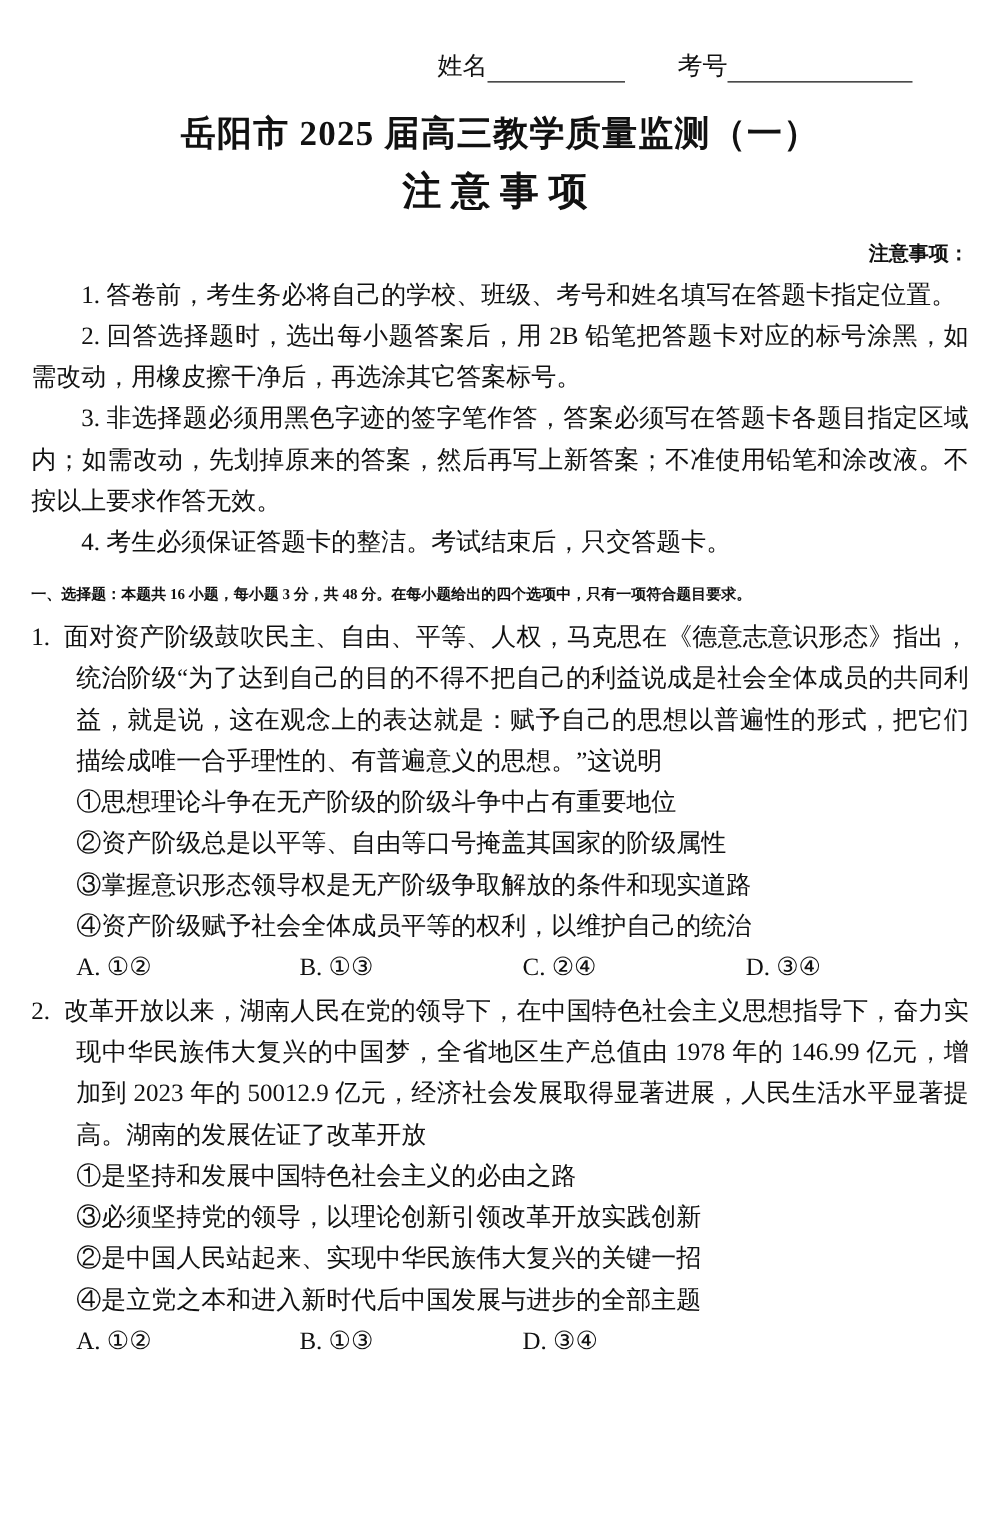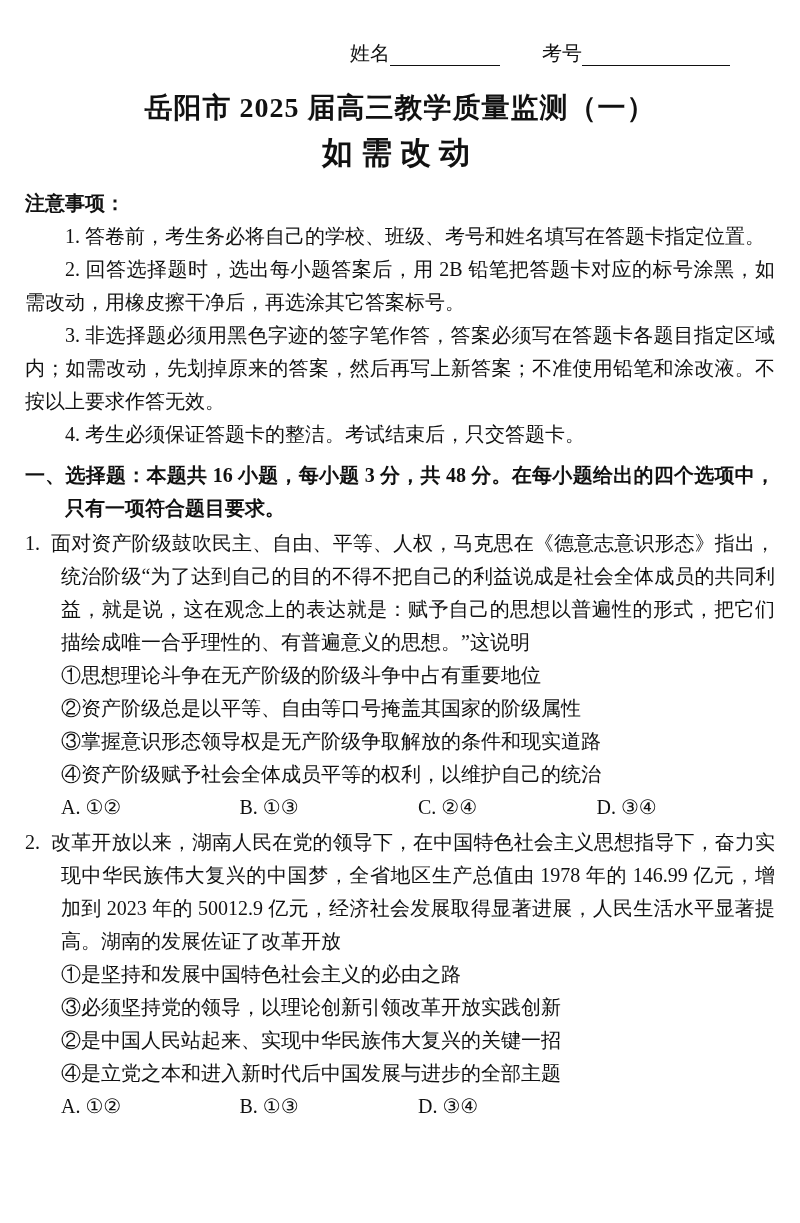--- a/index.html
+++ b/index.html
@@ -54,33 +54,34 @@
     margin-top: 7px;
     line-height: 40px;
   }
   .exam-info {
     text-align: center;
     font-size: 20px;
     margin-top: 18px;
     line-height: 30px;
   }
   .notice-heading {
-    font-size: 20px;
+    font-size: 16px;
     font-weight: bold;
     margin-top: 14px;
     line-height: 33px;
+    text-align: right;
   }
   .notice-item {
     font-size: 20px;
     line-height: 33px;
     text-indent: 2em;
     text-align: justify;
   }
   .section-heading {
-    font-size: 20px;
+    font-size: 12px;
     font-weight: bold;
     line-height: 33px;
     margin-top: 8px;
     padding-left: 2em;
     text-indent: -2em;
     text-align: justify;
   }
   .question { margin-top: 2px; }
   .stem {
     font-size: 20px;
@@ -124,21 +125,21 @@
       <span>姓名</span>
       <span class="blank-line blank-name"></span>
     </div>
     <div class="field">
       <span>考号</span>
       <span class="blank-line blank-examno"></span>
     </div>
   </div>
 
   <div class="title">岳阳市 2025 届高三教学质量监测（一）</div>
-  <div class="subject">如需改动</div>
+  <div class="subject">注意事项</div>
 
   <div>
     <div class="notice-heading">注意事项：</div>
     <p class="notice-item">1. 答卷前，考生务必将自己的学校、班级、考号和姓名填写在答题卡指定位置。</p>
     <p class="notice-item">2. 回答选择题时，选出每小题答案后，用 2B 铅笔把答题卡对应的标号涂黑，如需改动，用橡皮擦干净后，再选涂其它答案标号。</p>
     <p class="notice-item">3. 非选择题必须用黑色字迹的签字笔作答，答案必须写在答题卡各题目指定区域内；如需改动，先划掉原来的答案，然后再写上新答案；不准使用铅笔和涂改液。不按以上要求作答无效。</p>
     <p class="notice-item">4. 考生必须保证答题卡的整洁。考试结束后，只交答题卡。</p>
   </div>
 
   <div class="section-heading">一、选择题：本题共 16 小题，每小题 3 分，共 48 分。在每小题给出的四个选项中，只有一项符合题目要求。</div>

